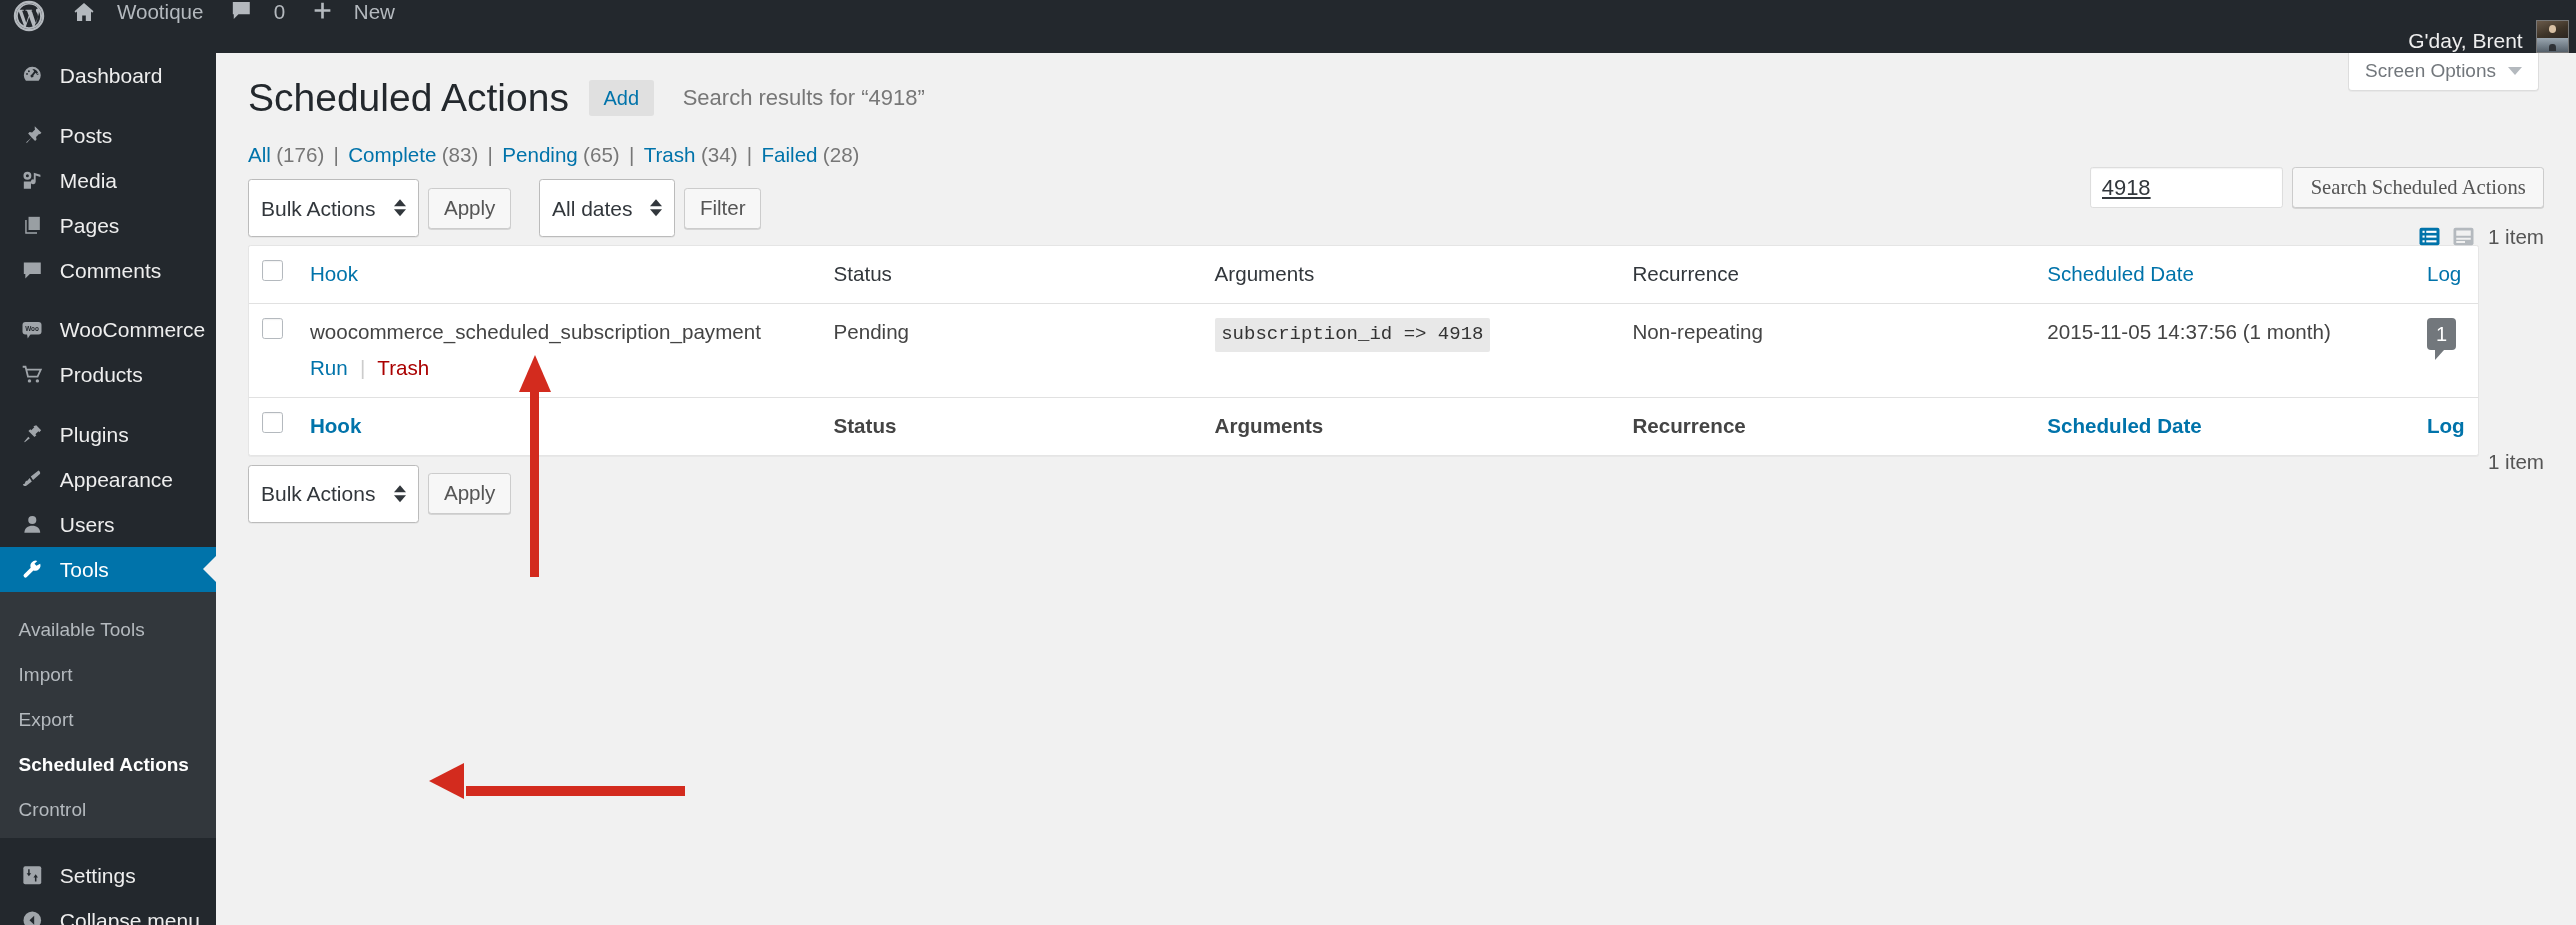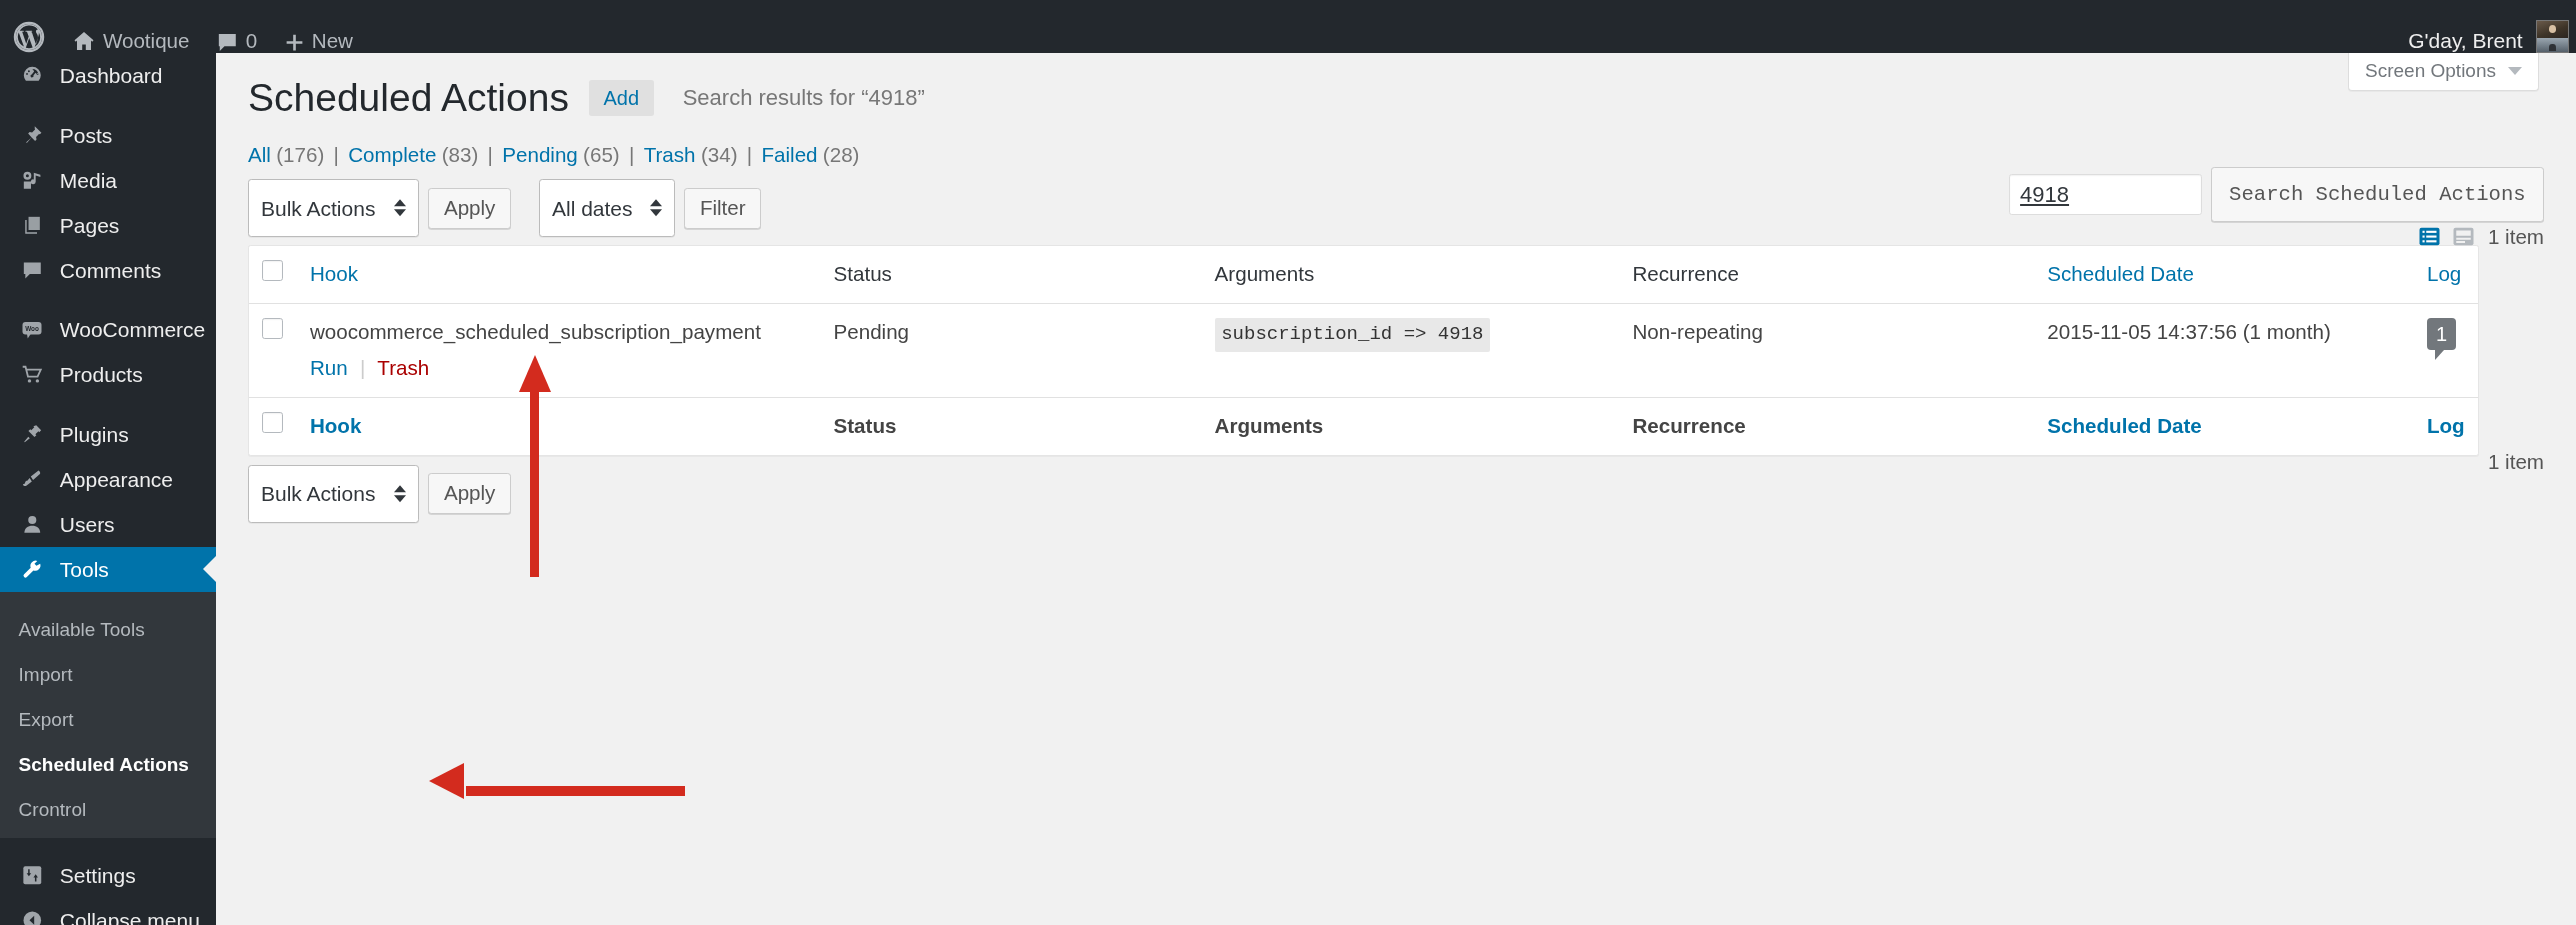--- a/index.html
+++ b/index.html
@@ -17,22 +17,22 @@
   
   #adminbar {
     position: absolute; top:0; left:0; right:0; height:53px;
     background:#23282d; color:#b4b9be;
     display:flex; align-items:center;
     font-size:20.6px;
     z-index: 60;
   }
   .ab-left { display:flex; align-items:center; height:100%; }
   .ab-item {
-    display:flex; align-items:flex-end; height:100%;
-    padding:0 13.3px; gap:7px; color:#b4b9be; white-space:nowrap;
+    display:flex; align-items:flex-start; height:100%;
+    padding:0 13.3px; gap:21px; color:#b4b9be; white-space:nowrap;
   }
   .ab-right { margin-left:auto; display:flex; align-items:flex-end; height:100%; padding-right:7px; }
   .wp-logo-ic { width:32px; height:32px; display:block; }
   .home-ic { width:24px; height:24px; display:block; }
   .comment-ic { width:22.6px; height:21px; display:block; }
   .plus-ic { width:21px; height:21px; display:block; }
   .ab-greet { font-size:21px; color:#eee; margin-right:13.3px; }
   .avatar {
     width:33px; height:33px; border:1.3px solid #777; background:#6f7f8f;
     position:relative; overflow:hidden; display:block;
@@ -140,22 +140,22 @@
 
   
   .search-box { position:absolute; right:32px; top:114px; display:flex; align-items:center; }
   .search-input {
     background:#fff; border:0.7px solid #ddd; border-radius:2.7px;
     font-family:"Liberation Sans", sans-serif; font-size:22px; color:#32373c;
     height:41px; width:193px; padding:0 10.6px; box-shadow:0 0.7px 1.3px rgba(0,0,0,.07) inset;text-decoration:underline;
   }
   .search-submit {
     background:#f7f7f7; border:0.7px solid #ccc; border-radius:3.3px; box-shadow:0 0.7px 0 #ccc;
-    font-family:Liberation Mono, monospace; font-size:20.6px; color:#555;
-    height:55px; padding:0 17.3px; margin-left:9.3px;
+    font-family:Liberation Serif, serif; font-size:20.6px; color:#555;
+    height:41px; padding:0 17.3px; margin-left:9.3px;
   }
   
   .tablenav-right {
     position:absolute; right:32px; top:171px;
     display:flex; align-items:center; gap:12px;
   }
   .view-switch { display:flex; align-items:center; gap:9.3px; }
   .vs-icon { width:25px; height:25px; display:block; }
   .displaying-num { font-size:20.6px; color:#555; }
   .displaying-num-bottom { position:absolute; right:32px; top:397px; font-size:20.6px; color:#555; }

